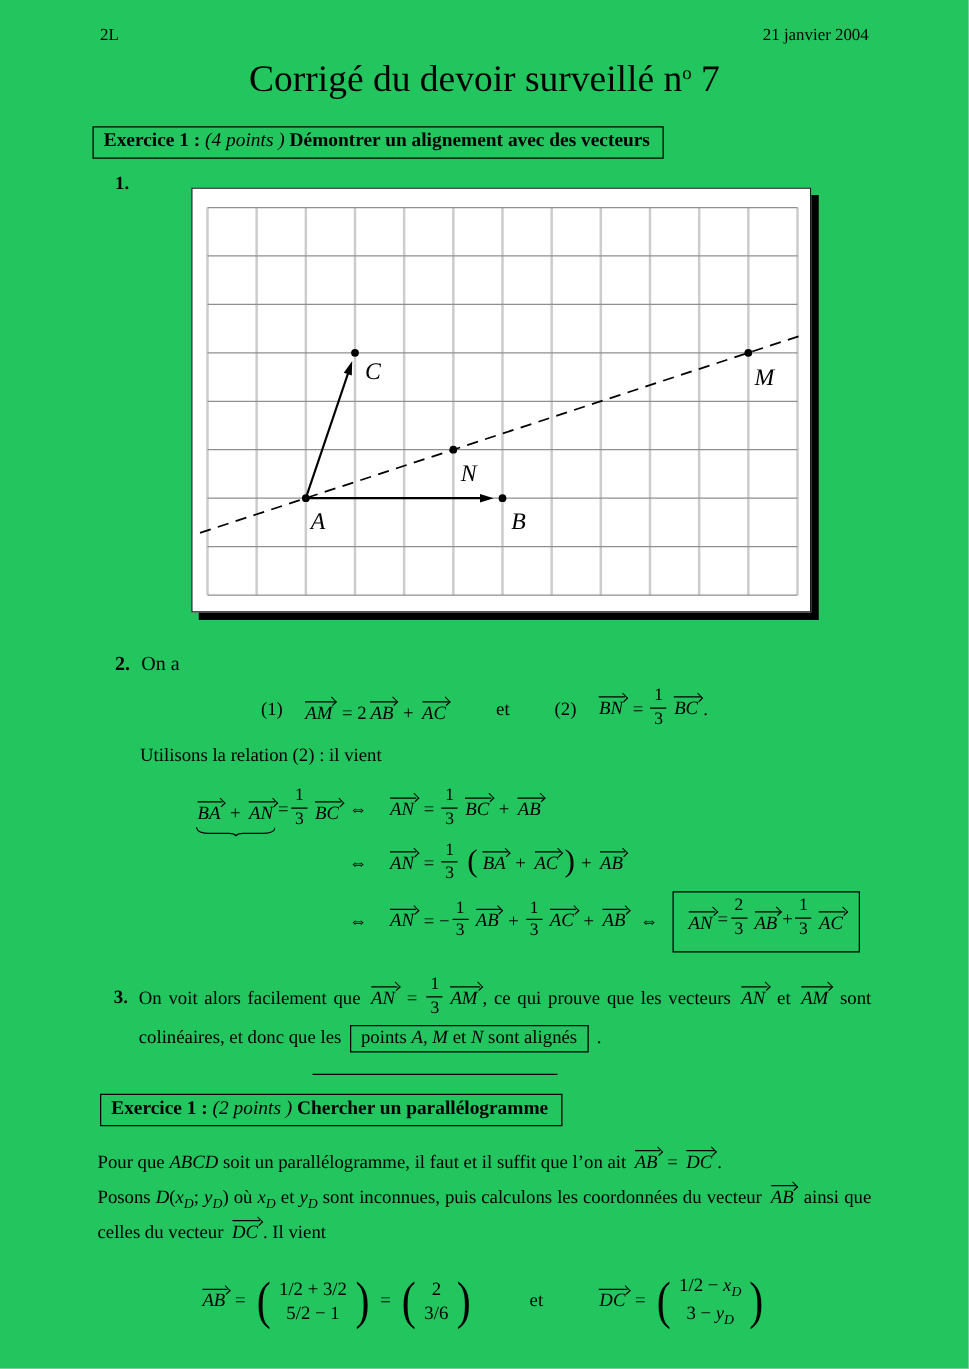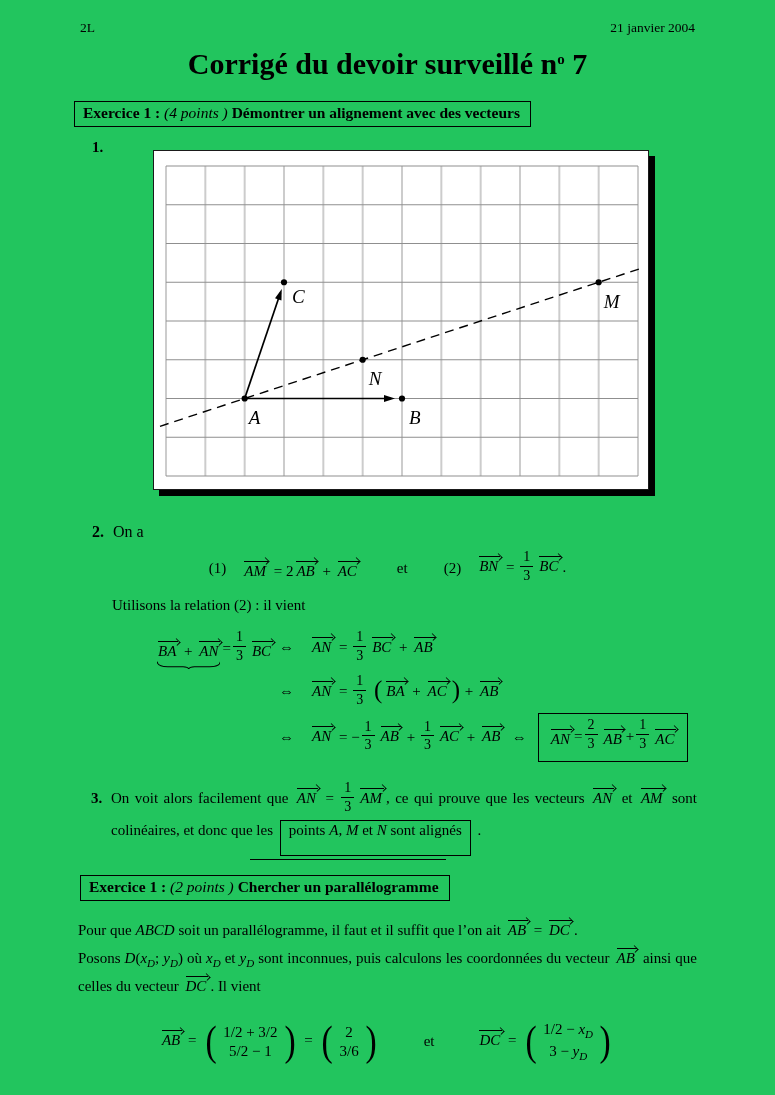--- a/index.html
+++ b/index.html
@@ -4,21 +4,21 @@
 <style>
   html,body { margin:0; padding:0; background:#e8e8e8; }
   .page {
     width:775px; height:1095px; background:#22c55e; margin:0 auto;
     font-family:"Liberation Serif", "DejaVu Serif", serif; color:#000;
     position:relative; overflow:hidden;
   }
   
   .header { display:flex; justify-content:space-between; padding:20px 80px 0 80px; font-size:13.5px; }
   
-  .title { margin-top:11px; text-align:center; font-size:30px; font-weight:bold; }
+  .title { margin-top:11px; text-align:center; font-size:30px; font-weight:normal; }
   .title sup { font-size:15px; }
   
   .exrow1 { margin:20px 0 0 74px; }
   .exrow2 { margin:15px 0 0 80px; }
   .exbox { display:inline-block; border:1.4px solid #000; padding:2px 10px 4px 8px; font-size:15.5px; }
   .exbox .b { font-weight:bold; }
   .exbox .it { font-style:italic; }
   
   .inum { font-weight:bold; }
   .item1num { margin:12px 0 0 92px; font-size:15px; }
@@ -41,21 +41,21 @@
   .deriv { margin:13px 0 0 155px; font-size:15px; }
   .drow { display:flex; align-items:center; min-height:43px; white-space:nowrap; }
   .dlhs { display:inline-flex; align-items:center; min-width:124px; }
   .dind { padding-left:124px; }
   .resultbox { display:inline-flex; align-items:center; border:1.4px solid #000;
                padding:5px 9px 8px 9px; margin-left:11px; }
   
   .item3 { position:relative; margin:20px 78px 0 78px; padding-left:33px;
            font-size:15px; line-height:1.85; text-align:justify; }
   .item3 .inum { position:absolute; left:13px; top:3px; }
-  .pointsbox { border:1.2px solid #000; padding:1px 8px 17px 8px; margin:0 3px; white-space:nowrap; }
+  .pointsbox { border:1.2px solid #000; padding:1px 8px 3px 8px; margin:0 3px; white-space:nowrap; }
   
   .hrule { width:196px; border-top:1.4px solid #000; margin:15px 0 0 250px; height:0; }
   
   .para { margin:15px 78px 0 78px; font-size:15px; line-height:1.45; text-align:justify; }
   .para2 { margin-top:2px; }
   
   .math { }
   .mi { font-style:italic; }
   .msub { font-size:11px; font-style:italic; vertical-align:-4px; }
   .vec { display:inline-block; position:relative; padding:6px 2px 0 1px; margin:0 2px; font-style:italic; line-height:1.1; }

